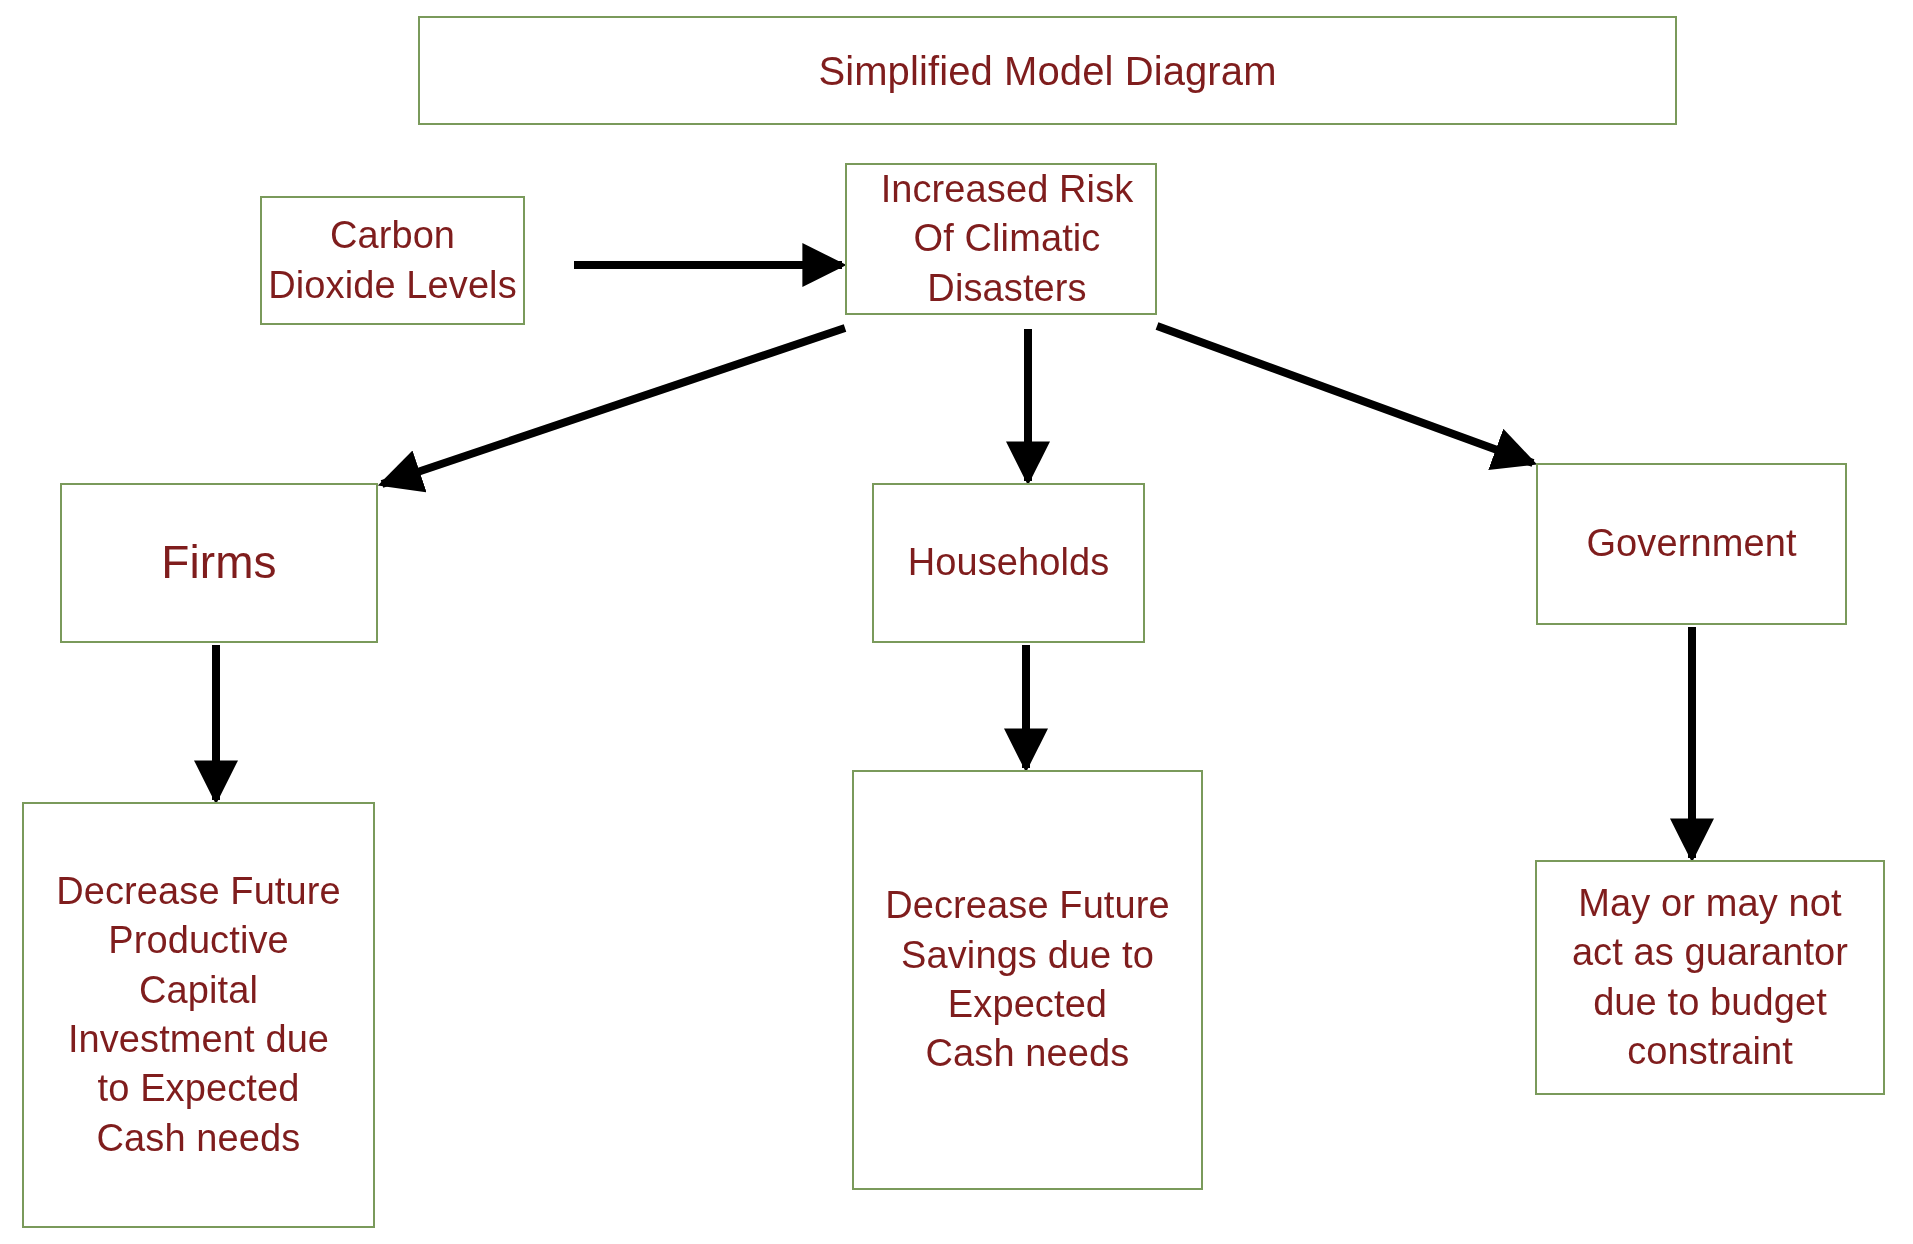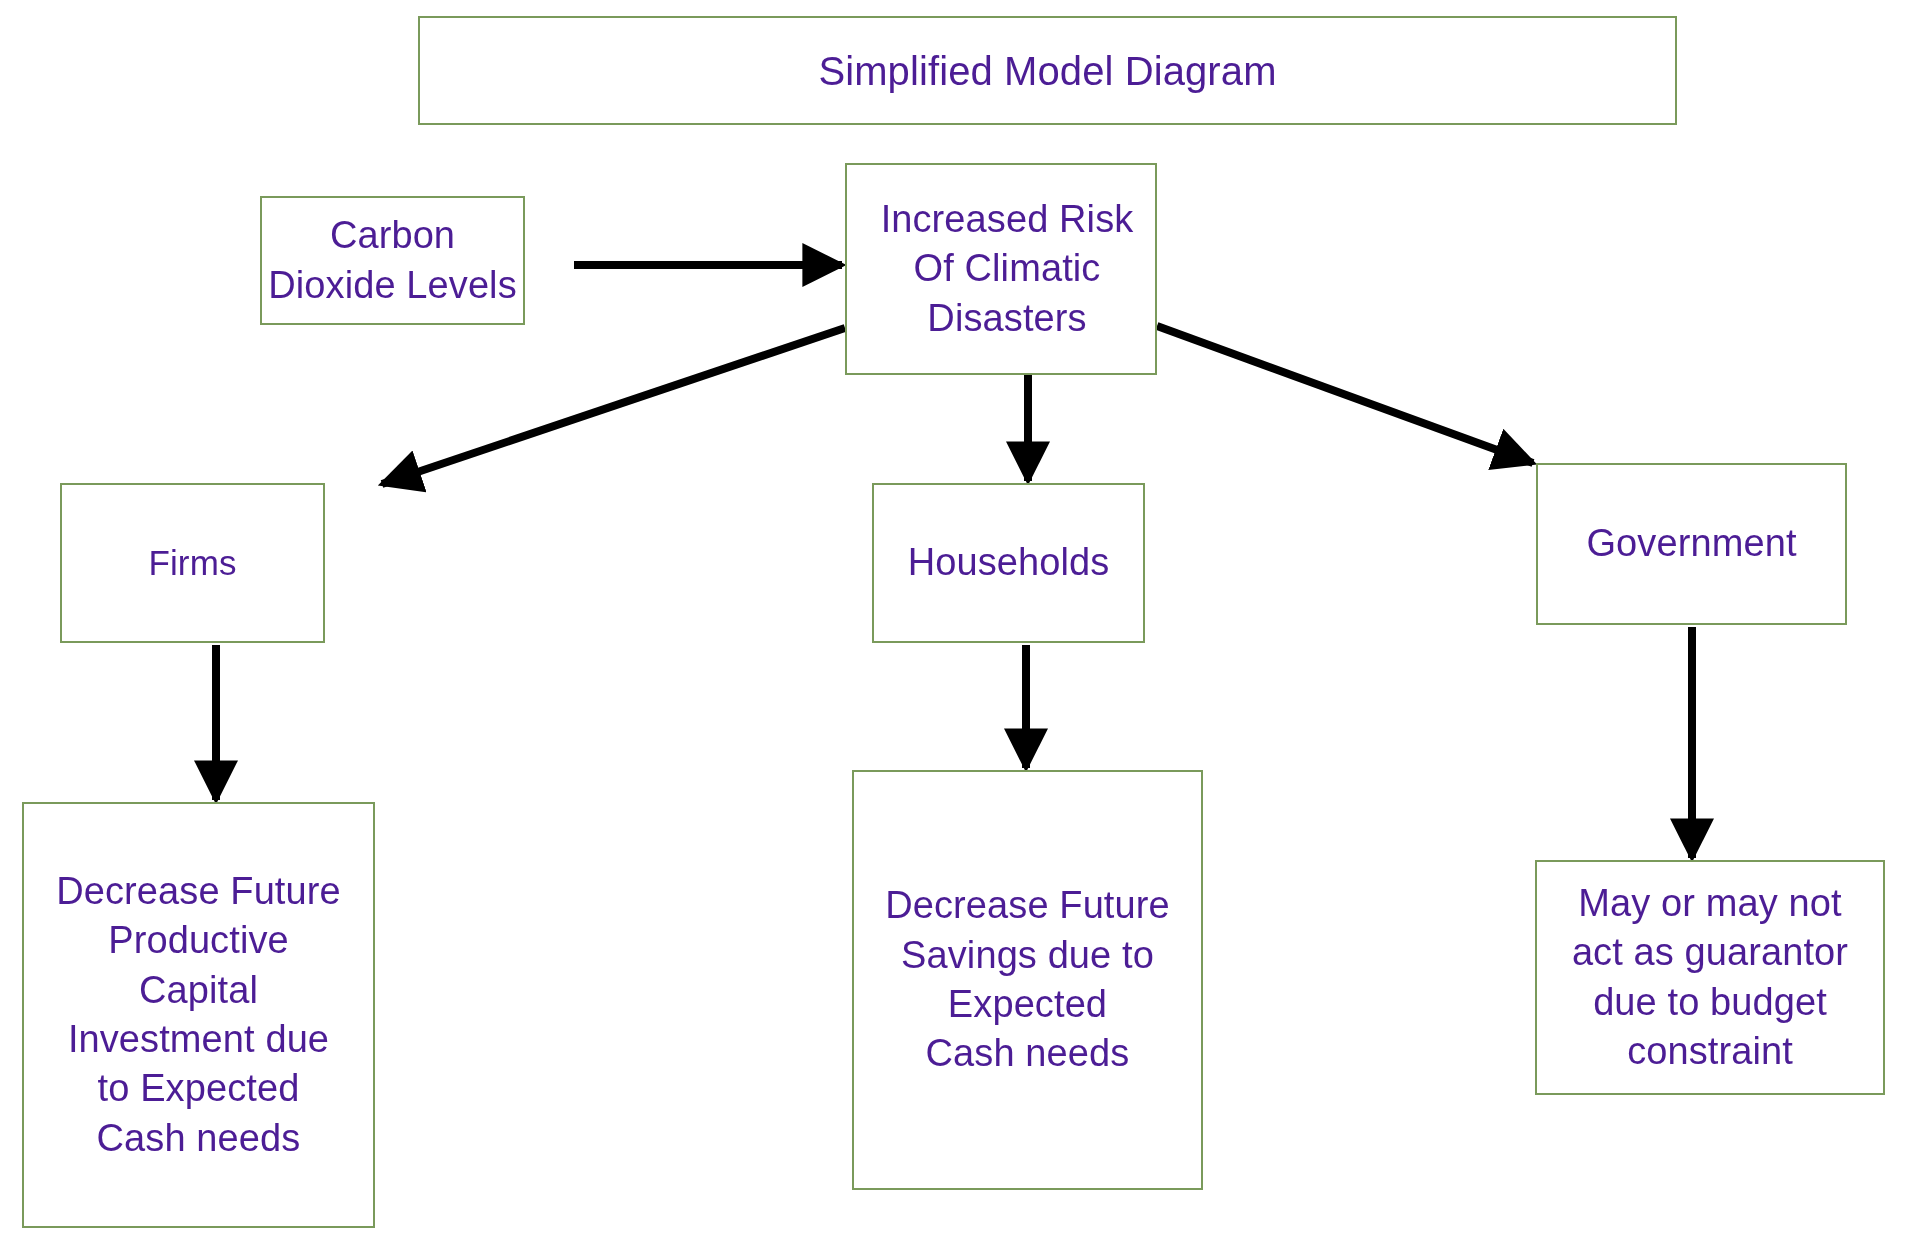--- a/index.html
+++ b/index.html
@@ -17,21 +17,21 @@
   }
   .node {
     position: absolute;
     box-sizing: border-box;
     border: 2px solid #7a9a5b;
     background: #ffffff;
     display: flex;
     align-items: center;
     justify-content: center;
     text-align: center;
-    color: #4c1d95;
+    color: #7f1d1d;
     line-height: 1.30;
     letter-spacing: 0.1px;
     white-space: pre-line;
   }
   .node-title {
     left: 418px;
     top: 16px;
     width: 1259px;
     height: 109px;
     font-size: 40px;
@@ -40,30 +40,30 @@
     left: 260px;
     top: 196px;
     width: 265px;
     height: 129px;
     font-size: 38px;
   }
   .node-risk {
     left: 845px;
     top: 163px;
     width: 312px;
-    height: 212px;
+    height: 152px;
     font-size: 38px;
     padding-left: 12px;
   }
   .node-firms {
     left: 60px;
     top: 483px;
-    width: 265px;
+    width: 318px;
     height: 160px;
-    font-size: 35px;
+    font-size: 46px;
   }
   .node-households {
     left: 872px;
     top: 483px;
     width: 273px;
     height: 160px;
     font-size: 38px;
   }
   .node-government {
     left: 1536px;

